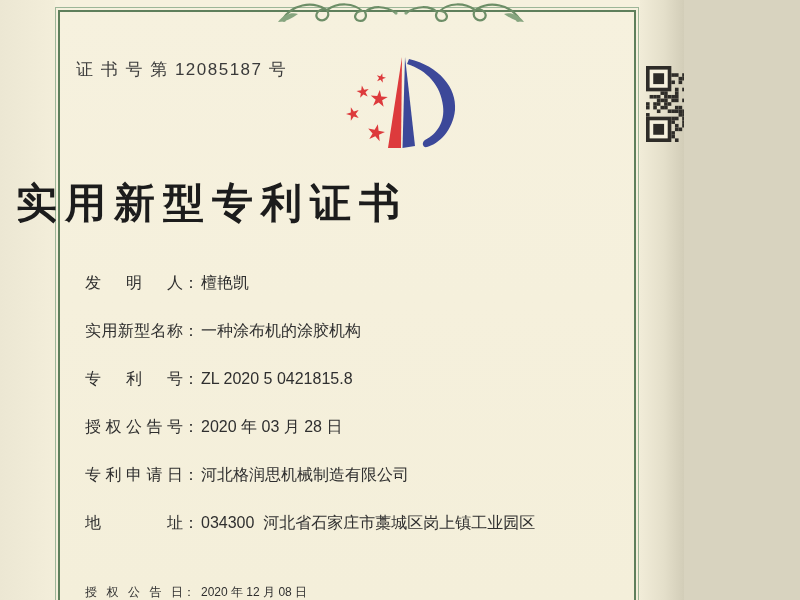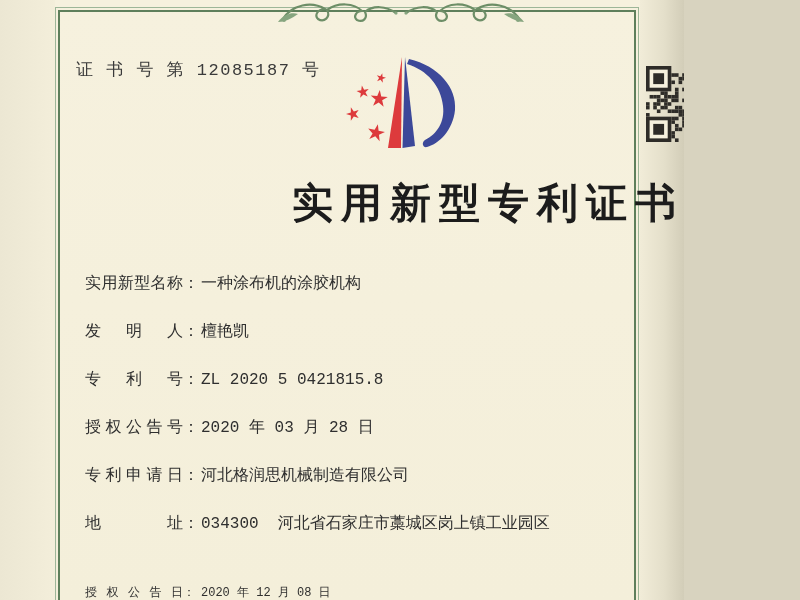--- a/index.html
+++ b/index.html
@@ -1,36 +1,36 @@
 <!DOCTYPE html>
 <html><head>
 <meta charset="utf-8">
 <style>
   html,body{margin:0;padding:0;background:#d8d3bf;}
   .page{
     position:relative;width:684px;height:600px;overflow:hidden;
     background:linear-gradient(180deg,#f6f1de 0%,#f4efda 100%);
-    font-family:Liberation Mono, monospace;color:#2f2f2f;
+    font-family:Liberation Sans, sans-serif;color:#2f2f2f;
   }
   .edge-right{
     position:absolute;top:0;right:0;width:44px;height:100%;
     background:linear-gradient(90deg,#f1ecd8 0%,#e4dfca 55%,#d2cdb8 100%);
   }
   .edge-left{
     position:absolute;top:0;left:0;width:55px;height:100%;
     background:linear-gradient(90deg,#ece7d3 0%,#f3eeda 100%);
   }
   .frame{position:absolute;left:55px;top:7px;right:45px;height:640px;border:1px solid #9db698;}
   .frame-inner{position:absolute;inset:2px;border:2px solid #5e7f5b;}
   .ornament{position:absolute;left:278px;top:0;width:246px;height:25px;}
   .cert-no{position:absolute;left:76px;top:58px;font-size:17px;letter-spacing:1.5px;color:#3a3a3a;}
   .logo{position:absolute;left:335px;top:52px;width:130px;height:105px;}
   .qr{position:absolute;left:646px;top:66px;width:76px;height:76px;}
   .title{
-    position:absolute;left:0;top:176px;width:100%;text-align:right;
+    position:absolute;left:16px;top:176px;width:100%;text-align:left;
     font-size:41px;font-weight:700;letter-spacing:8px;color:#1c1c1c;
   }
   .fields{position:absolute;left:85px;top:273px;font-size:16px;}
   .row{height:19px;margin-bottom:29px;white-space:nowrap;}
   .flabel{
     display:inline-block;width:98px;vertical-align:baseline;
     text-align:justify;text-align-last:justify;-moz-text-align-last:justify;
   }
   .colon{display:inline-block;width:18px;}
   .fvalue{white-space:pre;}
@@ -241,24 +241,24 @@
         <rect x="76.19047619047619" y="9.523809523809524" width="14.285714285714285" height="14.285714285714285" fill="#2e2c28"></rect>
         <rect x="0" y="66.66666666666667" width="33.333333333333336" height="33.333333333333336" fill="#2e2c28"></rect>
         <rect x="4.761904761904762" y="71.42857142857143" width="23.80952380952381" height="23.80952380952381" fill="#f6f1de"></rect>
         <rect x="9.523809523809524" y="76.19047619047619" width="14.285714285714285" height="14.285714285714285" fill="#2e2c28"></rect>
       </svg></div>
 
   <div class="title">实用新型专利证书</div>
 
   <div class="fields">
     <div class="row">
+      <span class="flabel">发明人</span><span class="colon">：</span><span class="fvalue">檀艳凯</span>
+    </div>
+    <div class="row">
       <span class="flabel">实用新型名称</span><span class="colon">：</span><span class="fvalue">一种涂布机的涂胶机构</span>
-    </div>
-    <div class="row">
-      <span class="flabel">发明人</span><span class="colon">：</span><span class="fvalue">檀艳凯</span>
     </div>
     <div class="row">
       <span class="flabel">专利号</span><span class="colon">：</span><span class="fvalue">ZL 2020 5 0421815.8</span>
     </div>
     <div class="row">
       <span class="flabel">授权公告号</span><span class="colon">：</span><span class="fvalue">2020 年 03 月 28 日</span>
     </div>
     <div class="row">
       <span class="flabel">专利申请日</span><span class="colon">：</span><span class="fvalue">河北格润思机械制造有限公司</span>
     </div>

